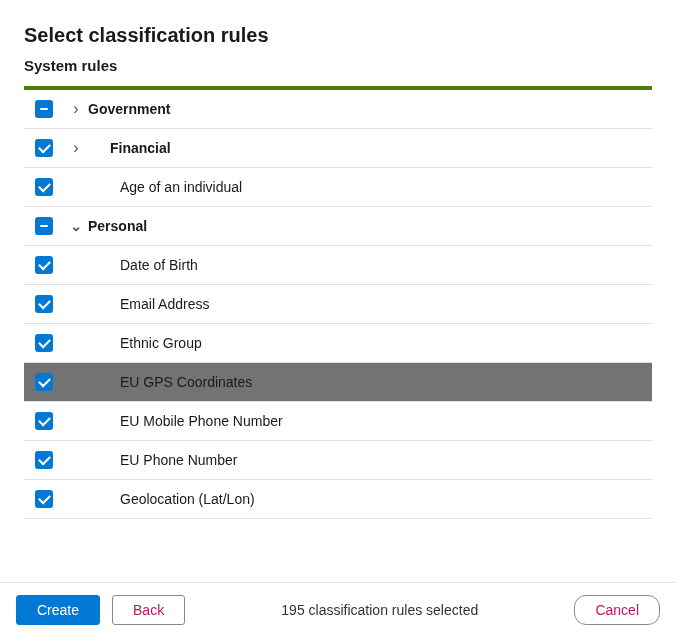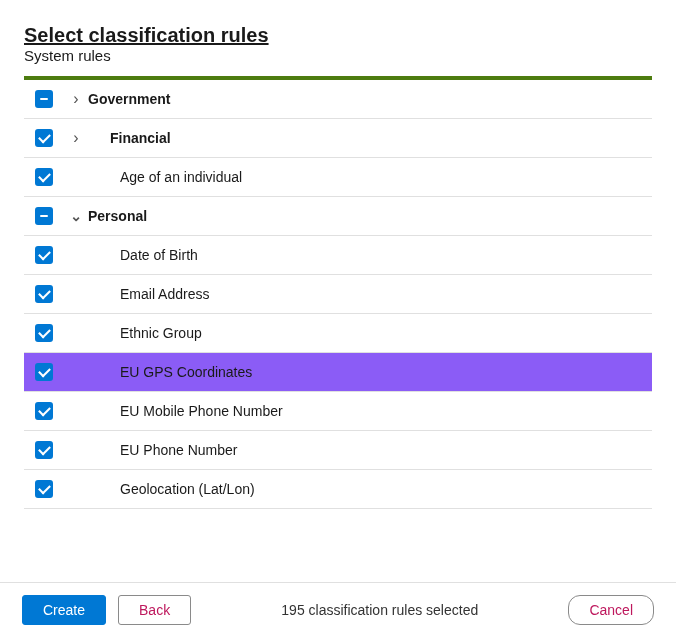--- a/index.html
+++ b/index.html
@@ -17,49 +17,49 @@
 
     .main-content {
       flex: 1;
       padding: 24px 24px 0 24px;
       overflow-y: auto;
     }
 
     .page-title {
       font-size: 20px;
       font-weight: 600;
-      text-decoration: underline;
+      margin-bottom: 10px;
     }
 
     .page-subtitle {
       font-size: 14px;
       color: #333;
       margin-bottom: 24px;
     }
 
     .section-title {
       font-size: 15px;
-      font-weight: 400;
+      font-weight: 700;
       margin-bottom: 12px;
     }
 
     .rule-list {
       border-top: 4px solid #4d7c0f;
     }
 
     .rule-row {
       display: flex;
       align-items: center;
       padding: 10px 0;
       border-bottom: 1px solid #e0e0e0;
       cursor: default;
     }
 
     .rule-row.highlighted {
-      background: #8b5cf6;
+      background: #737373;
     }
 
     .rule-row .checkbox-area {
       width: 40px;
       display: flex;
       align-items: center;
       justify-content: center;
       flex-shrink: 0;
     }
 
@@ -120,21 +120,21 @@
       width: 8px;
       height: 2px;
       background: #fff;
       border-radius: 1px;
     }
 
     
     .footer {
       display: flex;
       align-items: center;
-      padding: 12px 22px;
+      padding: 12px 16px;
       border-top: 1px solid #e0e0e0;
       background: #fff;
       gap: 12px;
     }
 
     .btn {
       padding: 6px 20px;
       border-radius: 3px;
       font-size: 14px;
       cursor: pointer;

